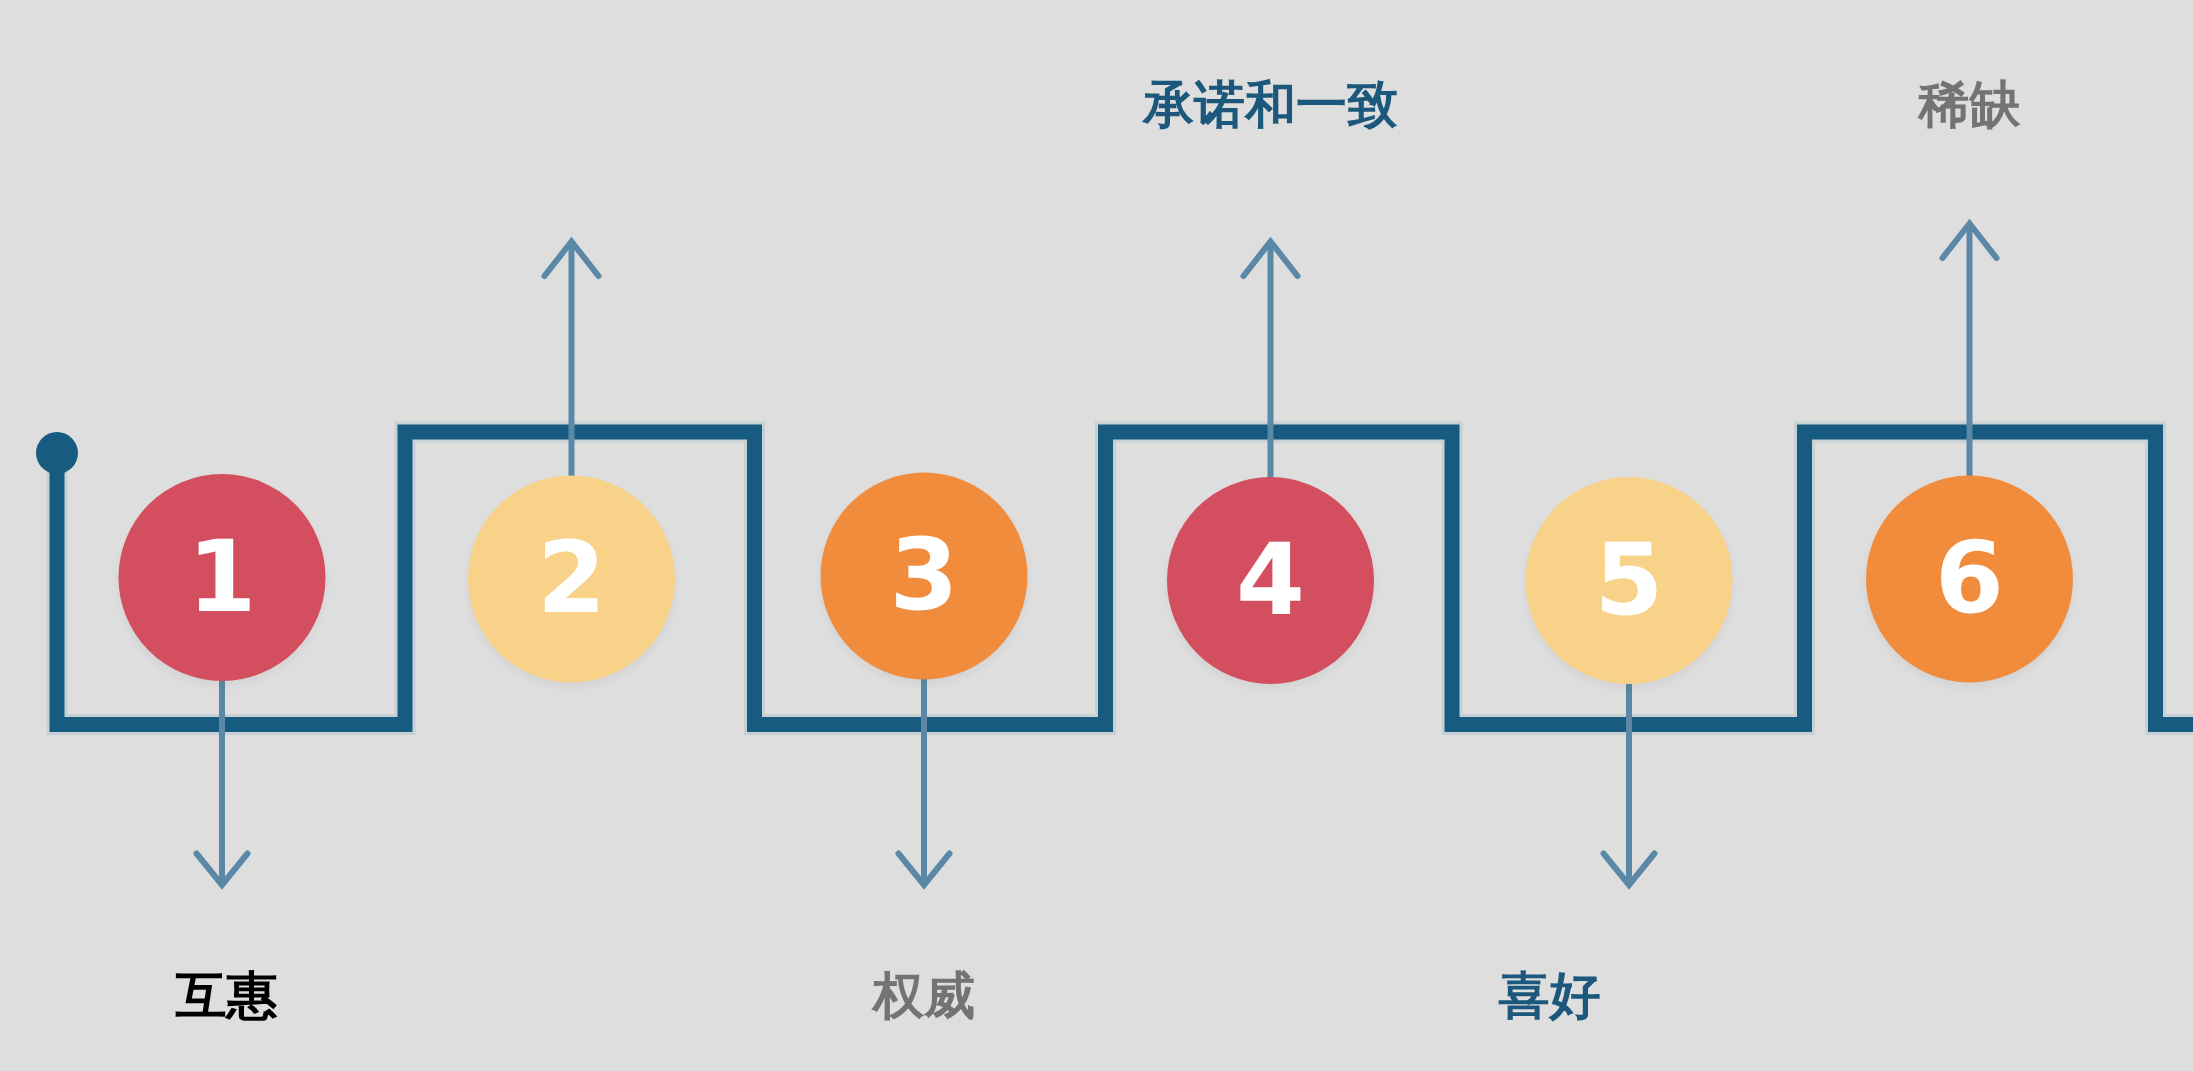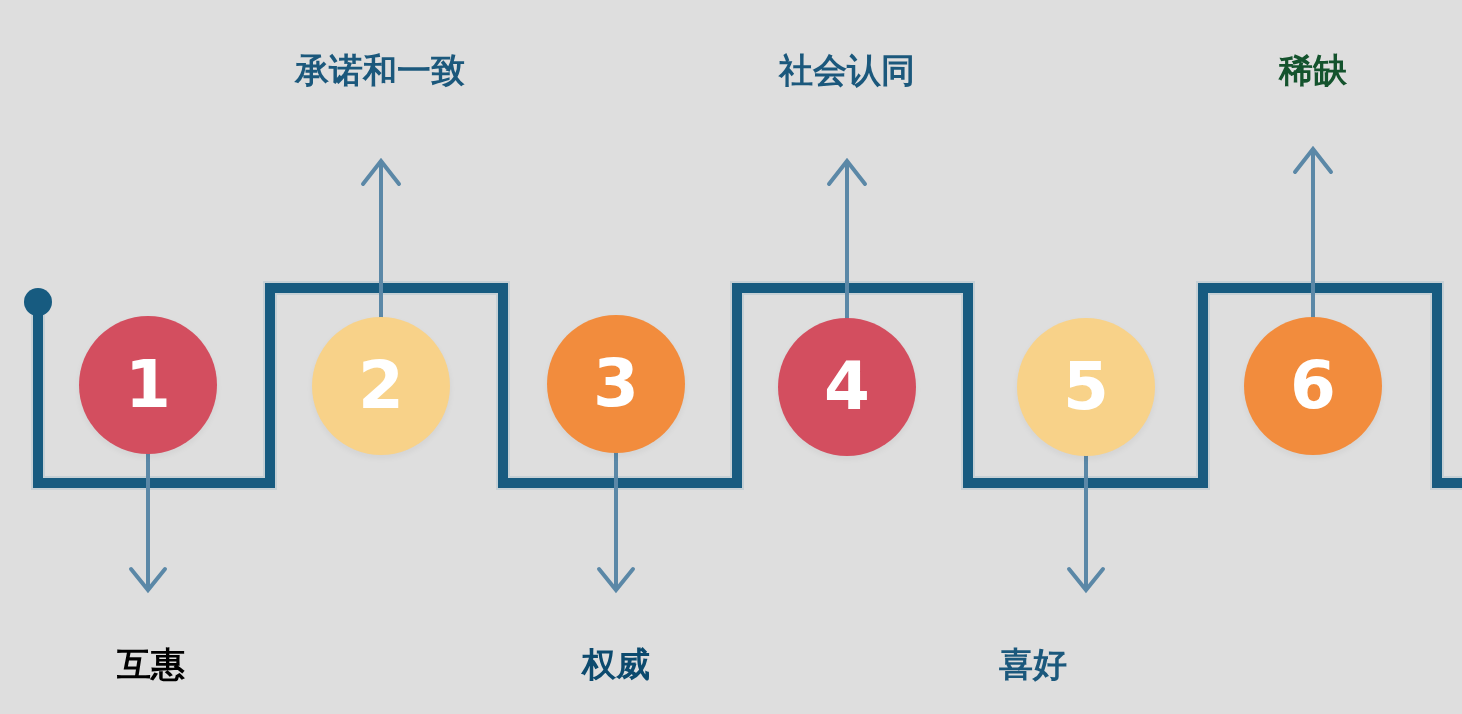--- a/index.html
+++ b/index.html
@@ -102,19 +102,18 @@
     <span class="num" style="color: rgb(255, 255, 255);">4</span>
   </div>
   <div class="bubble b5" style="background: rgb(248, 210, 137);">
     <span class="num" style="color: rgb(255, 255, 255);">5</span>
   </div>
   <div class="bubble b6" style="background: rgb(242, 140, 61);">
     <span class="num" style="color: rgb(255, 255, 255);">6</span>
   </div>
 
   <div class="lab bot lx1" style="color: #000000;">互惠</div>
-  <div class="lab top lx2" style="color: rgb(27, 88, 124);">承诺和一致</div>
-  <div class="lab bot lx3" style="color: #0c4a6e;">权威</div>
-  <div class="lab top lx4" style="color: rgb(27, 88, 124);">社会认同</div>
+  <div class="lab bot lx3" style="color: #737373;">权威</div>
+  <div class="lab top lx4" style="color: rgb(27, 88, 124);">承诺和一致</div>
   <div class="lab bot lx5" style="color: rgb(27, 88, 124);">喜好</div>
-  <div class="lab top lx6" style="color: #14532d;">稀缺</div>
+  <div class="lab top lx6" style="color: #737373;">稀缺</div>
 
 </div>
 
 </body></html>

